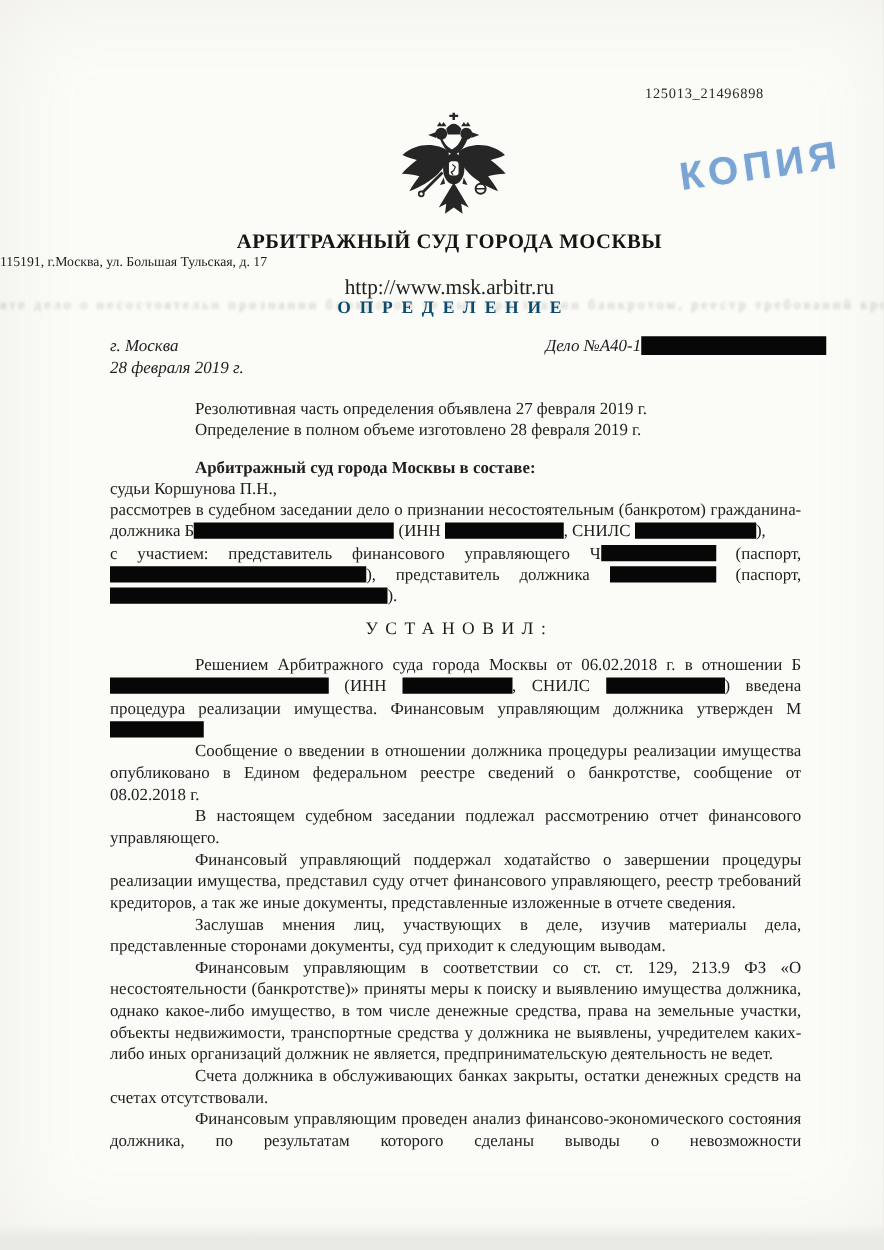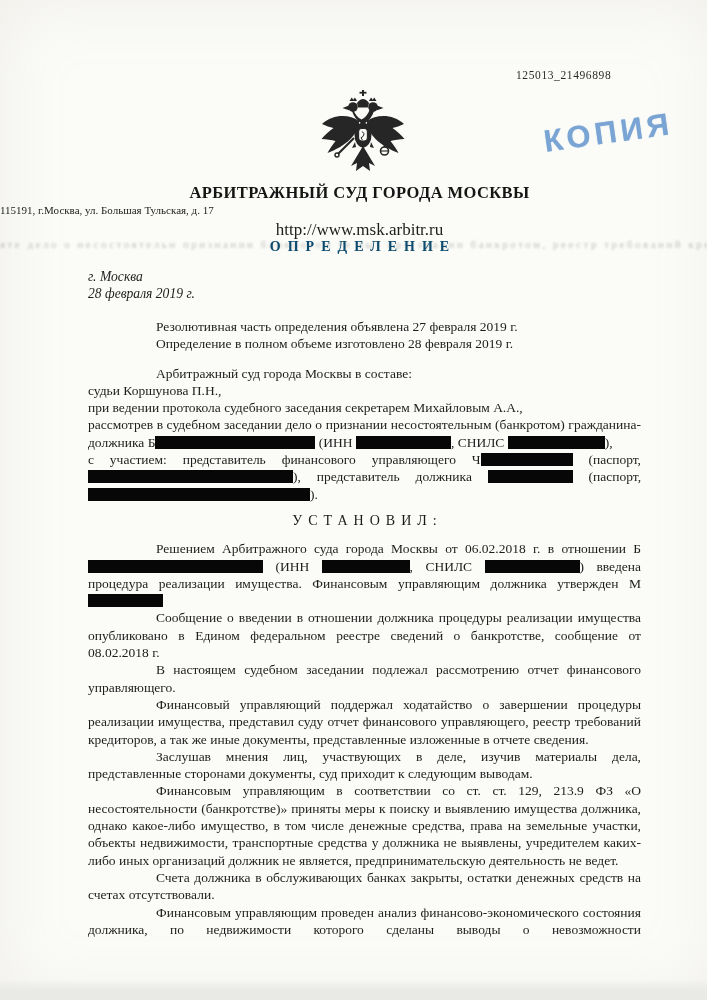--- a/index.html
+++ b/index.html
@@ -31,21 +31,21 @@
     text-shadow:0 0 1px rgba(93,146,203,0.6);
   }
   .case-block{position:absolute;top:268px;left:88px;width:573px;font-size:13.6px;line-height:17px;}
   .case-row{display:flex;justify-content:space-between;align-items:flex-start;font-style:italic;}
   .case-right .para{display:inline;}
   .content{position:absolute;top:318px;left:88px;width:553px;font-size:13.5px;line-height:17.3px;text-align:left;}
   .para{margin:0;}
   .para.indent{text-indent:68px;}
   .para.justify{text-align:justify;text-align-last:left;}
   .para.justify-last{text-align-last:justify;}
-  .para.gap-before{margin-top:12px;}
+  .para.gap-before{margin-top:12px;font-weight:bold;}
   .finding-heading{text-align:center;letter-spacing:6px;padding-left:6px;font-size:14px;margin:9px 0 11px 0;color:#1a1a1a;}
   .redaction{display:inline-block;height:13px;background:#070707;vertical-align:-2px;}
   .case-right .redaction{height:15px;vertical-align:-3px;}
   .bottom-band{position:absolute;left:0;bottom:0;width:707px;height:21px;background:linear-gradient(to bottom,rgba(233,233,230,0),#e9e9e6 55%);z-index:4;}
   .eagle svg{width:100%;height:100%;}
 </style>
 </head>
 <body>
 
 <div class="page">
@@ -89,43 +89,43 @@
   <div class="court-name">АРБИТРАЖНЫЙ СУД ГОРОДА МОСКВЫ</div>
   <div class="court-address">115191, г.Москва, ул. Большая Тульская, д. 17</div>
   <div class="court-website">http://www.msk.arbitr.ru</div>
 
   <div class="bleed-strip">яте дело о несостоятельн признании банкротом те выз при знании банкротом, реестр требований кред изложе банкротом, реестр требований кред</div>
   <div class="doc-type">ОПРЕДЕЛЕНИЕ</div>
 
   <div class="case-block">
     <div class="case-row">
       <span>г. Москва</span>
+      <span class="case-right"><div class="para">Дело №А40-1<span class="redaction" style="width: 148px;"></span></div></span>
     </div>
     <div class="case-row">
       <span>28 февраля 2019 г.</span>
     </div>
   </div>
 
   <div class="content">
     <div>
         <div class="para indent">Резолютивная часть определения объявлена 27 февраля 2019 г.</div>
         <div class="para indent">Определение в полном объеме изготовлено 28 февраля 2019 г.</div>
         <div class="para indent gap-before">Арбитражный суд города Москвы  в составе:</div>
         <div class="para">судьи Коршунова П.Н.,</div>
-        <div class="para">при ведении протокола судебного заседания секретарем Михайловым А.А.,</div>
         <div class="para justify">рассмотрев в судебном заседании дело о признании несостоятельным (банкротом) гражданина-должника Б<span class="redaction" style="width: 160px;"></span> (ИНН <span class="redaction" style="width: 95px;"></span>, СНИЛС <span class="redaction" style="width: 97px;"></span>),</div>
         <div class="para justify">с участием: представитель финансового управляющего Ч<span class="redaction" style="width: 92px;"></span> (паспорт, <span class="redaction" style="width: 205px;"></span>), представитель должника <span class="redaction" style="width: 85px;"></span> (паспорт, <span class="redaction" style="width: 222px;"></span>).</div>
       </div>
     <div class="finding-heading">УСТАНОВИЛ:</div>
     <div>
         <div class="para indent justify">Решением Арбитражного суда города Москвы от 06.02.2018 г. в отношении Б<span class="redaction" style="width: 175px;"></span> (ИНН <span class="redaction" style="width: 88px;"></span>, СНИЛС <span class="redaction" style="width: 95px;"></span>) введена процедура реализации имущества. Финансовым управляющим должника утвержден М<span class="redaction" style="width: 75px;"></span></div>
         <div class="para indent justify">Сообщение о введении в отношении должника процедуры реализации имущества опубликовано в Едином федеральном реестре сведений о банкротстве, сообщение от 08.02.2018 г.</div>
         <div class="para indent justify">В настоящем судебном заседании подлежал рассмотрению отчет финансового управляющего.</div>
         <div class="para indent justify">Финансовый управляющий поддержал ходатайство о завершении процедуры реализации имущества, представил суду отчет финансового управляющего, реестр требований кредиторов, а так же иные документы, представленные изложенные в отчете сведения.</div>
         <div class="para indent justify">Заслушав мнения лиц, участвующих в деле, изучив материалы дела, представленные сторонами документы, суд приходит к следующим выводам.</div>
         <div class="para indent justify">Финансовым управляющим в соответствии со ст. ст. 129, 213.9 ФЗ «О несостоятельности (банкротстве)» приняты меры к поиску и выявлению имущества должника, однако какое-либо имущество, в том числе денежные средства, права на земельные участки, объекты недвижимости, транспортные средства у должника не выявлены, учредителем каких-либо иных организаций должник не является, предпринимательскую деятельность не ведет.</div>
         <div class="para indent justify">Счета должника в обслуживающих банках закрыты, остатки денежных средств на счетах отсутствовали.</div>
-        <div class="para indent justify justify-last">Финансовым управляющим проведен анализ финансово-экономического состояния должника, по недвижимости которого сделаны выводы о невозможности</div>
+        <div class="para indent justify justify-last">Финансовым управляющим проведен анализ финансово-экономического состояния должника, по результатам которого сделаны выводы о невозможности</div>
       </div>
   </div>
 
   <div class="bottom-band"></div>
 </div>
 
 </body></html>

